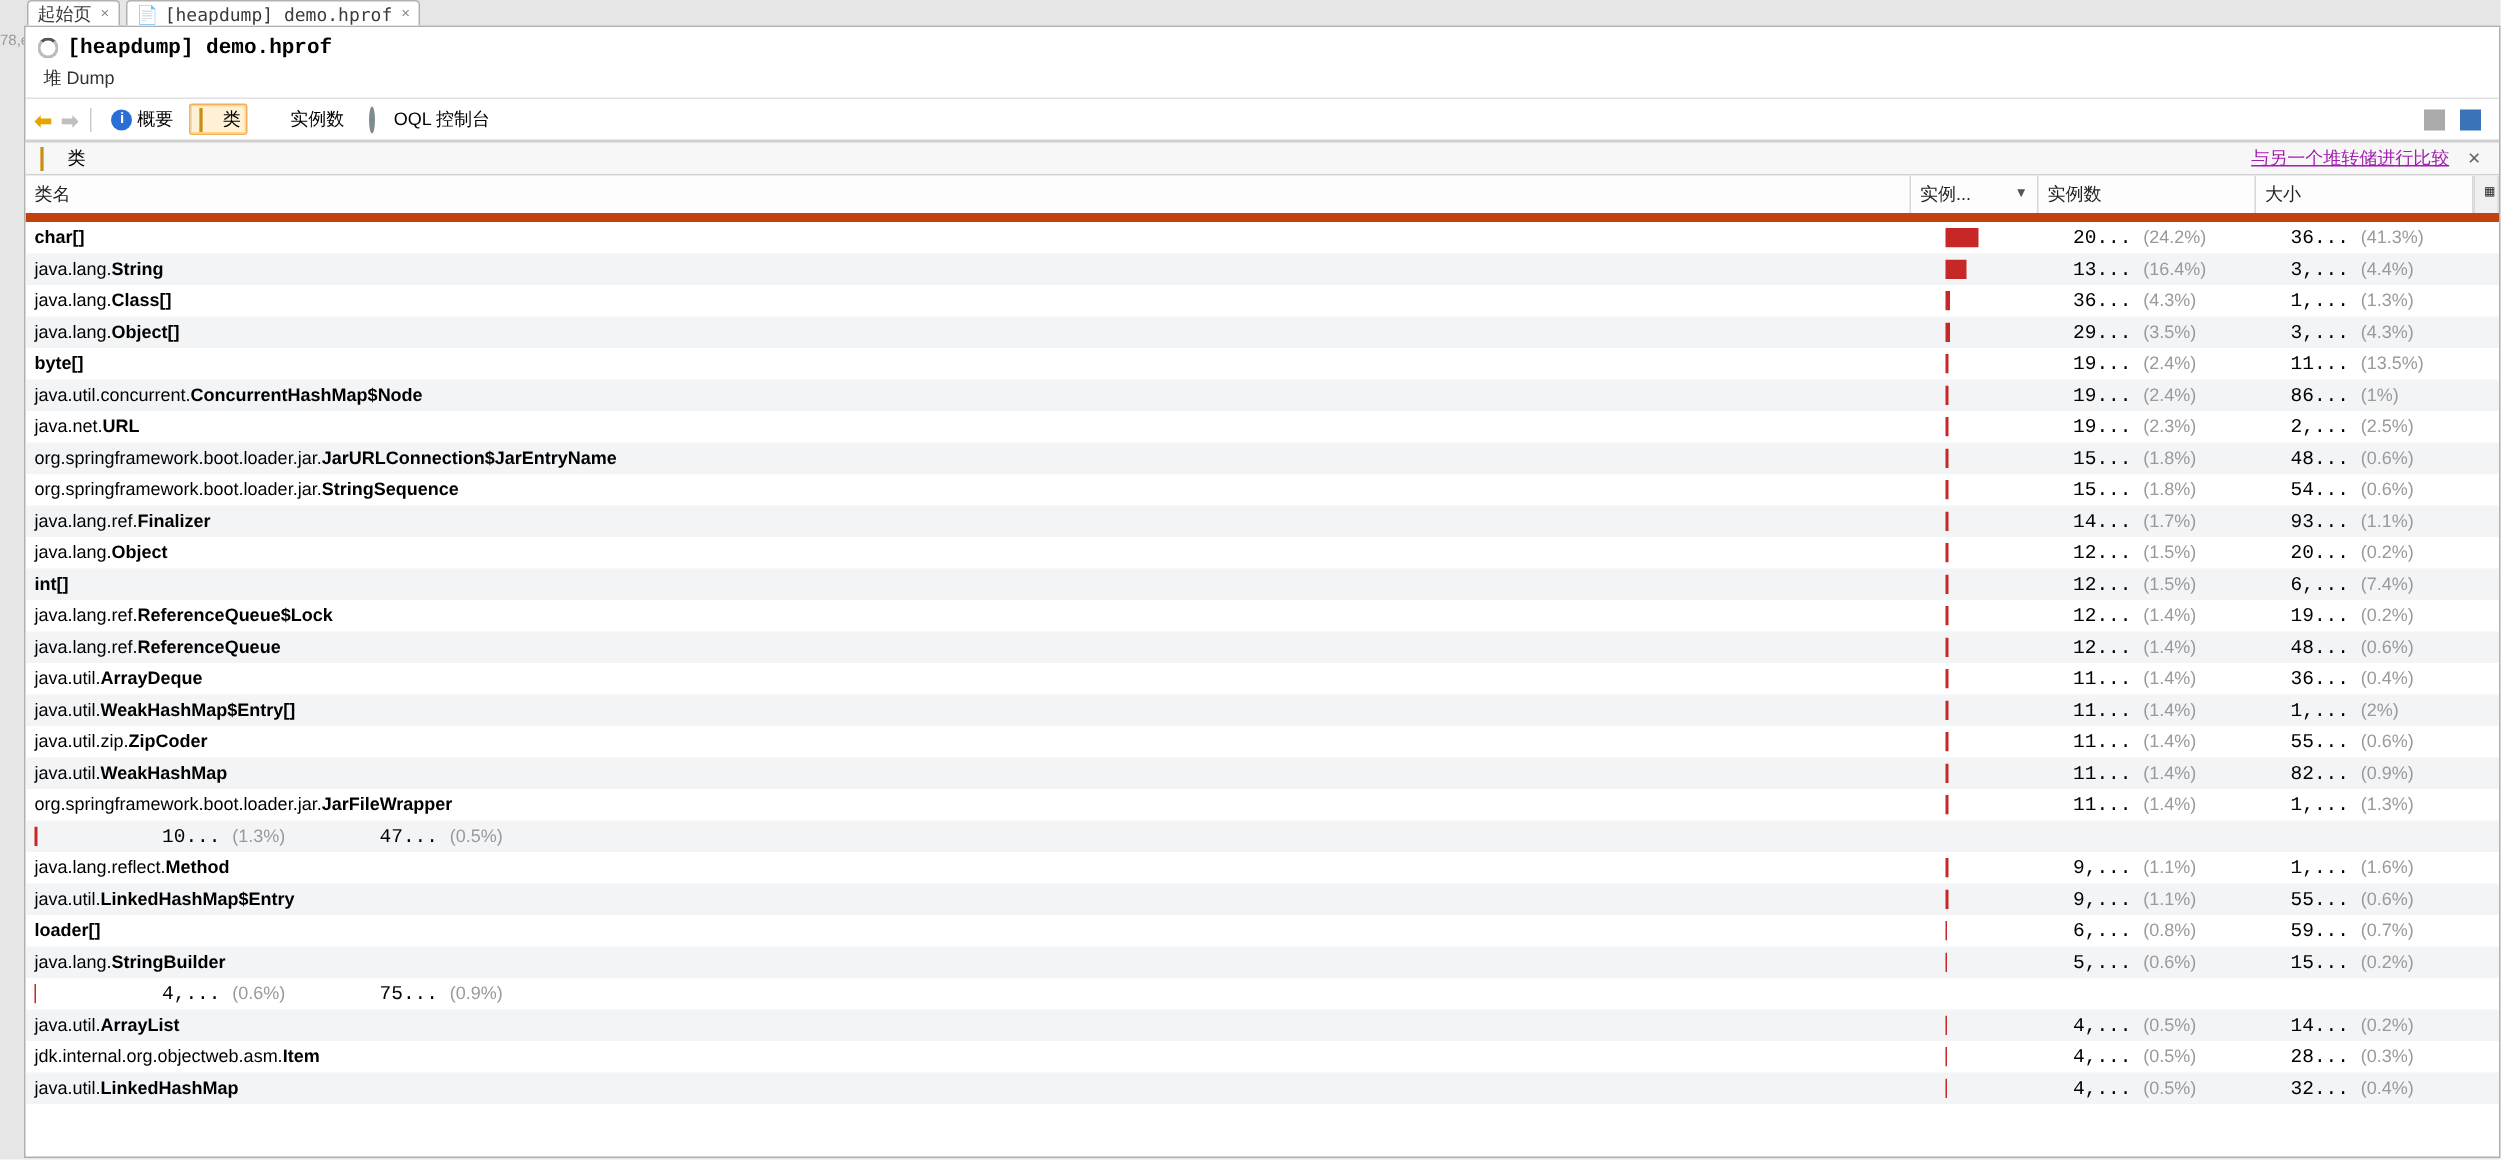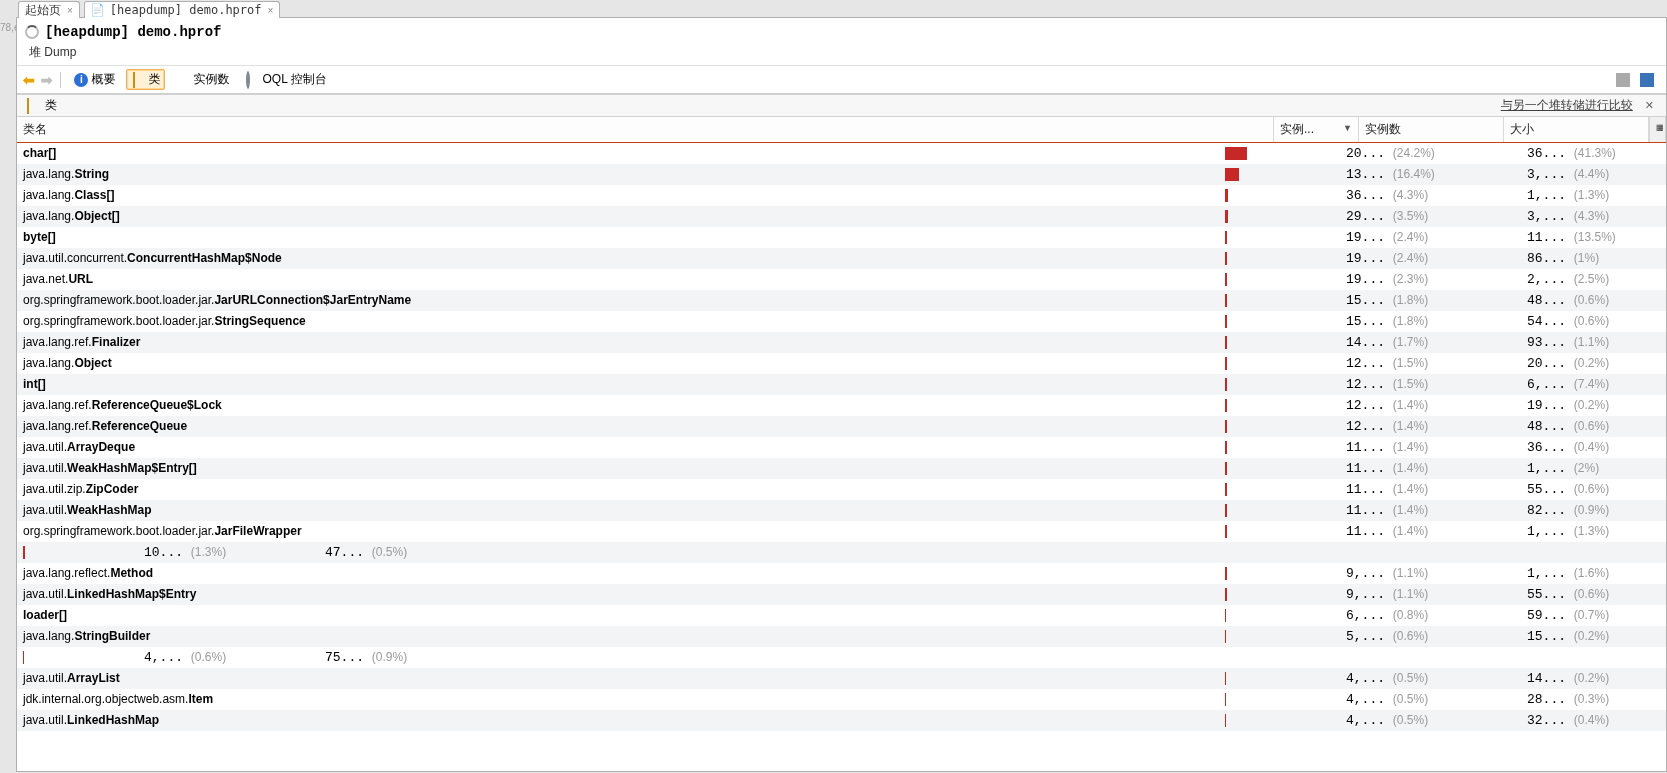--- a/index.html
+++ b/index.html
@@ -1,18 +1,18 @@
 <!DOCTYPE html>
 <html><head>
 <meta charset="utf-8">
 <style>
 * { margin:0; padding:0; box-sizing:border-box; font-family:Tahoma,Arial,"Microsoft YaHei",sans-serif; font-size:12px; }
 body { background:#e6e6e6; }
 .frame { position:relative; width:1667px; height:773px; margin:0; padding:0 0 0 16px; }
-.tabs { display:flex; align-items:center; height:18px; gap:4px; padding-left:2px; }
+.tabs { display:flex; align-items:flex-start; height:18px; gap:4px; padding-left:2px; }
 .tab { display:flex; align-items:center; gap:4px; background:#ffffff; border:1px solid #b0b0b0; border-bottom:none; border-radius:3px 3px 0 0; padding:1px 4px 0 6px; height:17px; color:#3a3a3a; }
 .tab .x { color:#888; font-size:10px; padding:0 2px; }
 .panel { background:#ffffff; border:1px solid #b0b0b0; margin-top:-1px; height:calc(100% - 18px); display:flex; flex-direction:column; }
 .titlebar { display:flex; align-items:center; gap:6px; padding:6px 8px 2px 8px; }
 .spinning { width:14px; height:14px; border:2px solid #bbb; border-top-color:#555; border-radius:50%; }
 .titletxt { font-family:"Consolas","Courier New",monospace; font-size:14px; font-weight:bold; }
 .subtitle { padding:2px 10px 4px 12px; color:#333; font-size:12px; border-bottom:1px solid #e0e0e0; }
 .toolbar { display:flex; align-items:center; gap:6px; padding:3px 6px; border-bottom:1px solid #d0d0d0; }
 .tb-btn { display:flex; align-items:center; gap:3px; padding:1px 4px; border:1px solid transparent; border-radius:2px; }
 .tb-btn.sel { border:1px solid #f0b060; background:#fff1d6; box-shadow:inset 0 0 0 1px #ffd78a; }
@@ -22,31 +22,31 @@
 .nav-arrow.fwd { color:#bfbfbf; }
 .ico { width:14px; height:14px; display:inline-block; }
 .ico-info { border-radius:50%; background:#2a6fd6; color:#fff; font-weight:bold; font-size:10px; text-align:center; line-height:14px; }
 .ico-diamond { transform:rotate(45deg); width:10px; height:10px; background:#f4c24c; border:1px solid #c78f16; margin:2px; }
 .ico-dot-red { width:8px; height:8px; border-radius:50%; background:#c0392b; margin:3px; }
 .ico-ring { width:12px; height:12px; border:2px solid #7f8c8d; border-radius:50%; margin:1px; }
 .toolbar-right { margin-left:auto; display:flex; gap:10px; padding-right:6px; }
 .gray-sq { width:14px; height:14px; background:#aaa; }
 .blue-sq { width:14px; height:14px; background:#3b73b9; }
 .section-hdr { display:flex; align-items:center; gap:6px; padding:2px 8px; background:#f7f7f8; border-top:1px solid #d0d0d0; border-bottom:1px solid #d0d0d0; }
-.compare-link { margin-left:auto; color:#404040; text-decoration:underline; padding-right:2px; }
+.compare-link { margin-left:auto; color:#a21caf; text-decoration:underline; padding-right:2px; }
 .close-x { color:#666; padding:0 4px; font-size:11px; }
 .grid { flex:1; overflow:hidden; display:flex; flex-direction:column; }
-.colhdr { display:flex; border-bottom:1px solid #c2410c; background:#fdfdfd; }
+.colhdr { display:flex; border-bottom:6px solid #c2410c; background:#fdfdfd; }
 .colhdr > div { border-right:1px solid #d8d8d8; padding:4px 6px; color:#222; }
 .c-name { flex:1; }
 .c-bar { width:85px; text-align:left; position:relative; }
 .c-cnt { width:145px; }
 .c-sz  { width:145px; }
 .sort-ind { font-size:9px; color:#555; position:absolute; right:6px; top:6px; }
-.row { display:flex; align-items:center; height:21px;gap:36px; }
+.row { display:flex; align-items:center; height:21px; }
 .row:nth-child(even){ background:#f3f4f6; }
 .row > div { padding:0 6px; white-space:nowrap; overflow:hidden; }
 .row .c-name { flex:1; font-family:"Consolas","Courier New",monospace; font-size:13px; }
 .row .c-name .pkg { font-weight:normal; }
 .row .c-name .cls { font-weight:bold; }
 .row .c-bar { width:85px; }
 .bar { height:13px; background:#c62828; }
 .row .c-cnt, .row .c-sz { width:145px; font-family:"Consolas","Courier New",monospace; font-size:13px; }
 .pct { color:#9a9a9a; }
 .rows { overflow-y:scroll; flex:1; }

